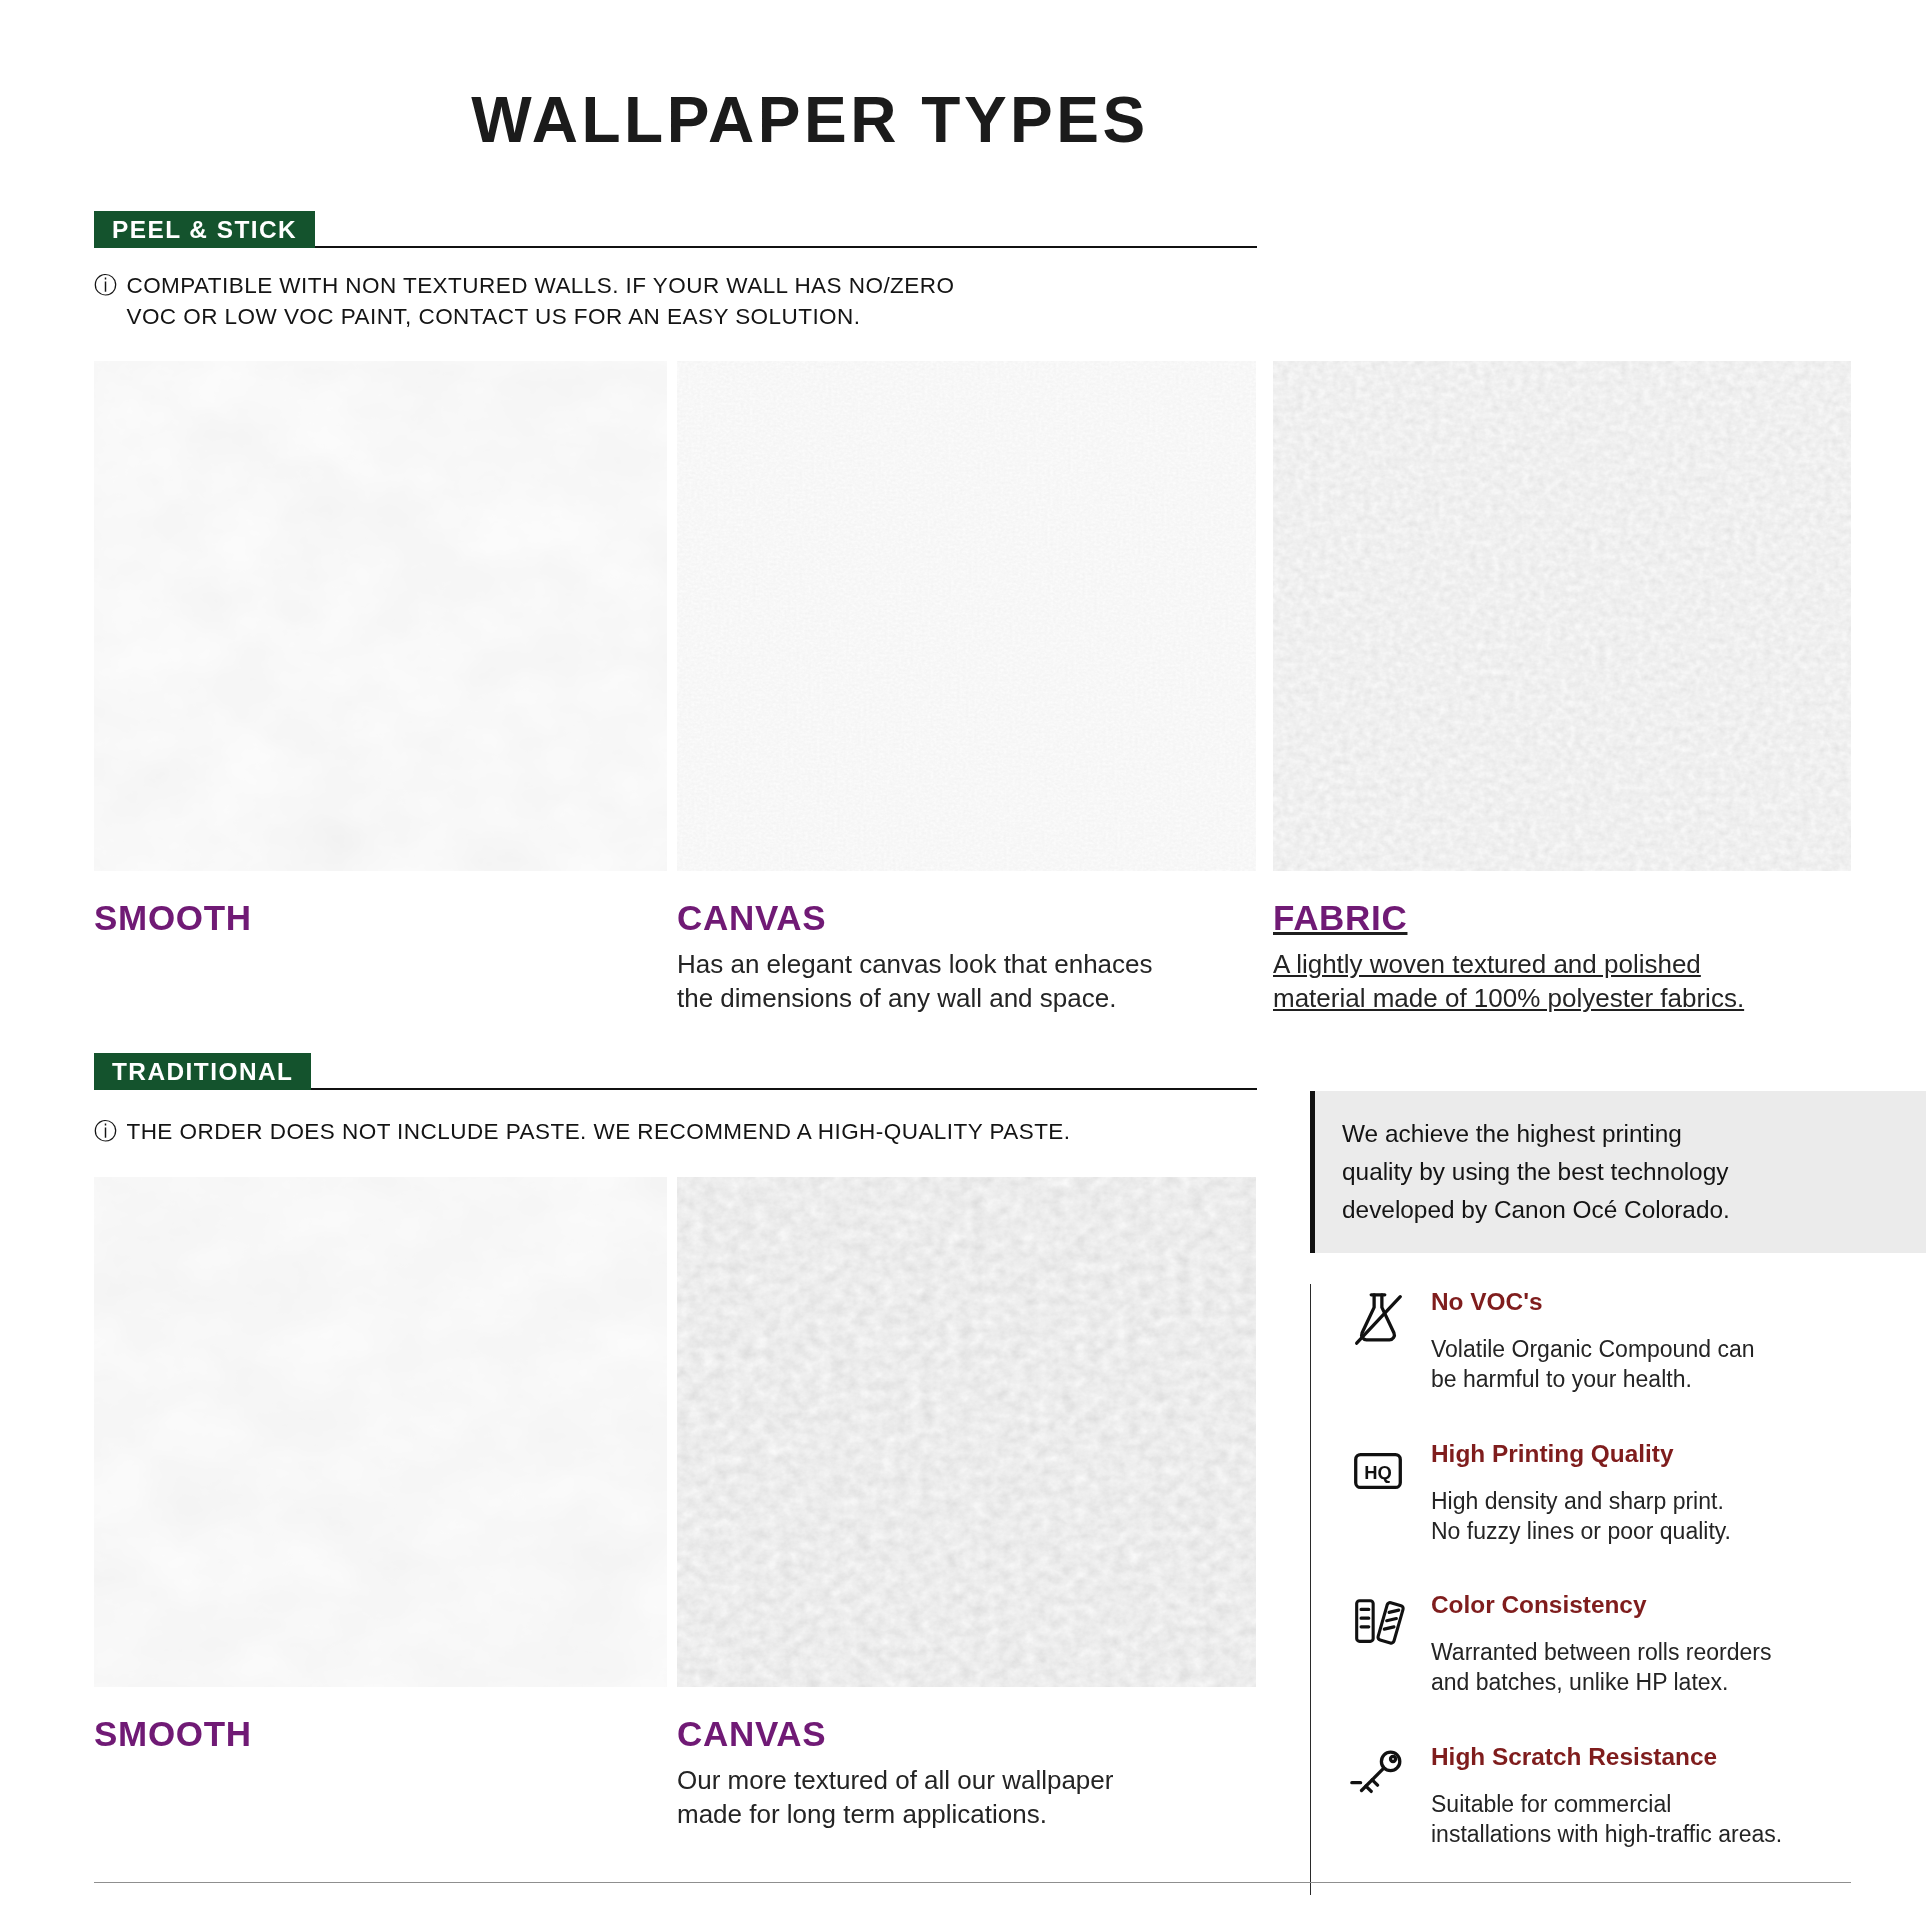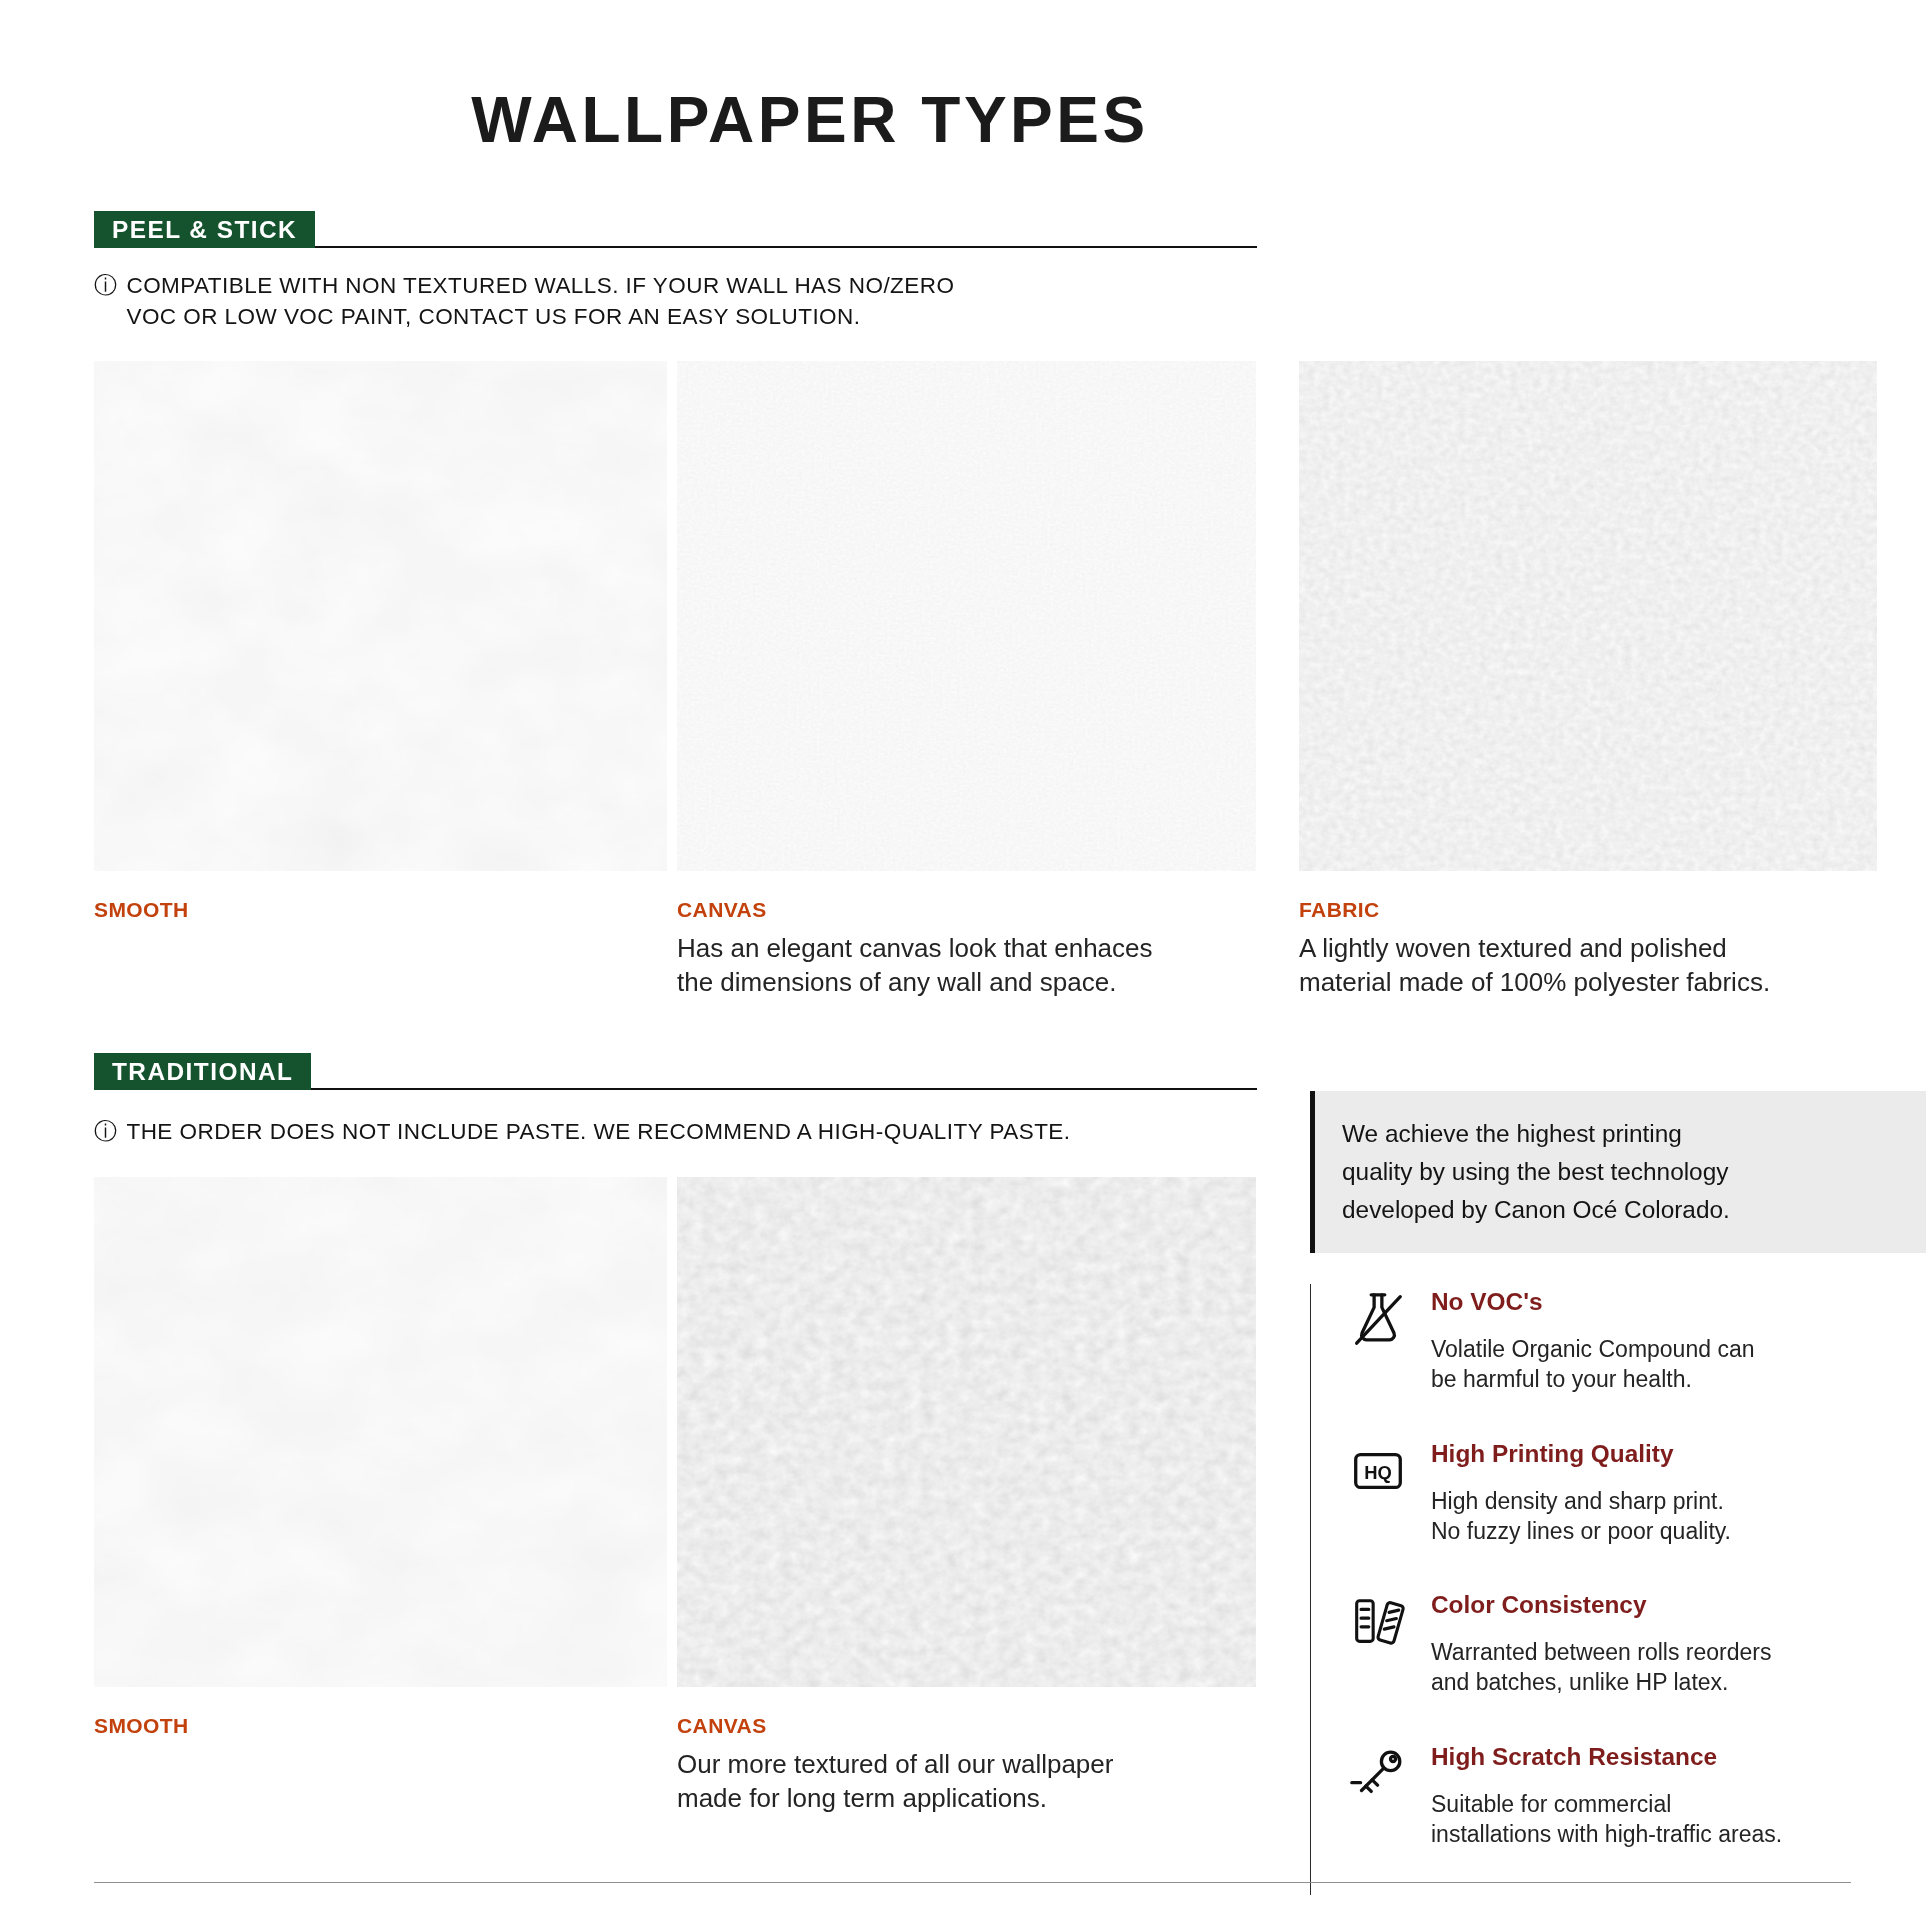--- a/index.html
+++ b/index.html
@@ -61,24 +61,24 @@
     color: #141414;
   }
   .note-1 { top: 270px; }
   .note-2 { top: 1116px; }
   .info { font-size: 23px; line-height: 31px; color: #141414; }
 
   .cell { position: absolute; }
   .tex { display: block; width: 100%; height: 510px; background: #f2f2f2; }
   .cell h3 {
     margin: 27px 0 0 0;
-    font-size: 21px;
+    font-size: 35px;
     font-weight: 700;
     letter-spacing: 0.02em;
-    color: #c2410c;
+    color: #701a75;
   }
   .cell p {
     margin: 10.3px 0 0 0;
     font-size: 26px;
     line-height: 1.3;
     color: #242424;
   }
 
   .quality-box {
     position: absolute;
@@ -200,21 +200,21 @@
       <rect width="100%" height="100%" fill="#f1f1f1"></rect>
       <rect width="100%" height="100%" filter="url(#tex-fine-canvas)"></rect>
     </svg>
     <h3>CANVAS</h3>
     <p>
       <span>Has an elegant canvas look that enhaces</span><br>
       <span>the dimensions of any wall and space.</span>
     </p>
   </div>
 
-  <div class="cell" style="left:1299px; top:361px; width:578px;">
+  <div class="cell" style="left:1273px; top:361px; width:578px;text-decoration:underline;">
     <svg class="tex" preserveAspectRatio="none" viewBox="0 0 900 795" width="578" height="510">
       <rect width="100%" height="100%" fill="#efefef"></rect>
       <rect width="100%" height="100%" filter="url(#tex-woven)"></rect>
     </svg>
     <h3>FABRIC</h3>
     <p>
       <span>A lightly woven textured and polished</span><br>
       <span>material made of 100% polyester fabrics.</span>
     </p>
   </div>

